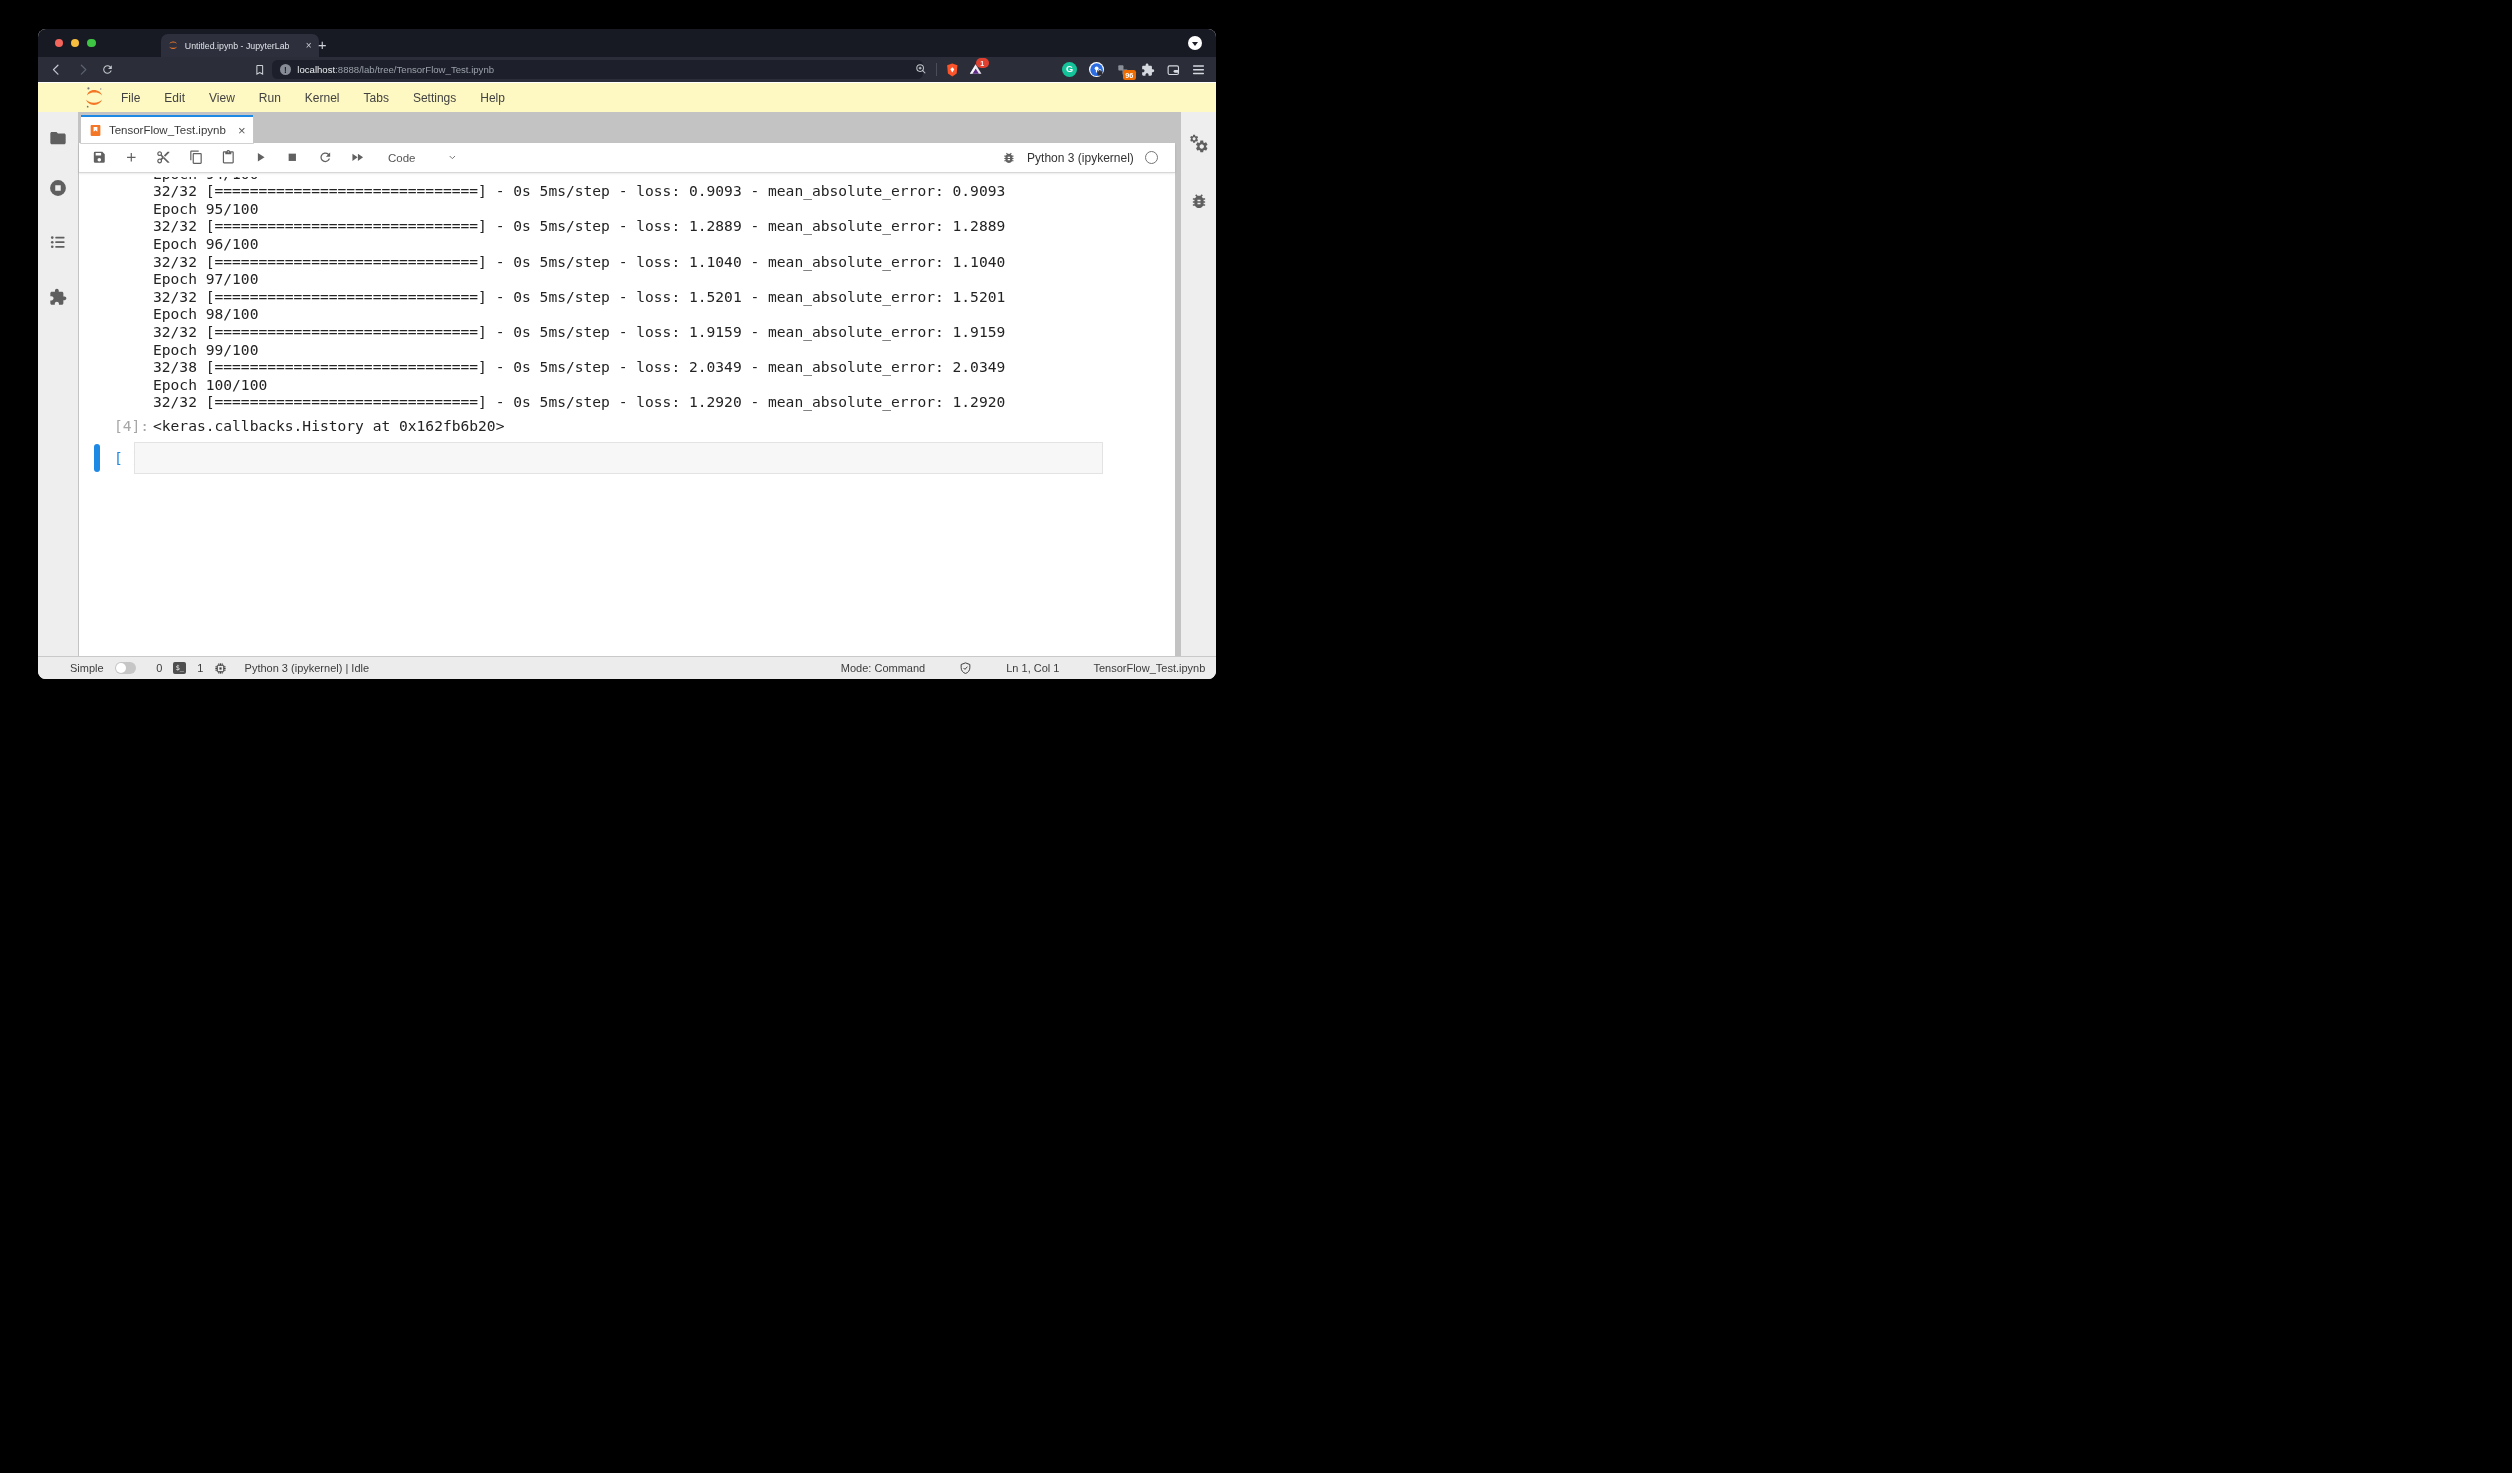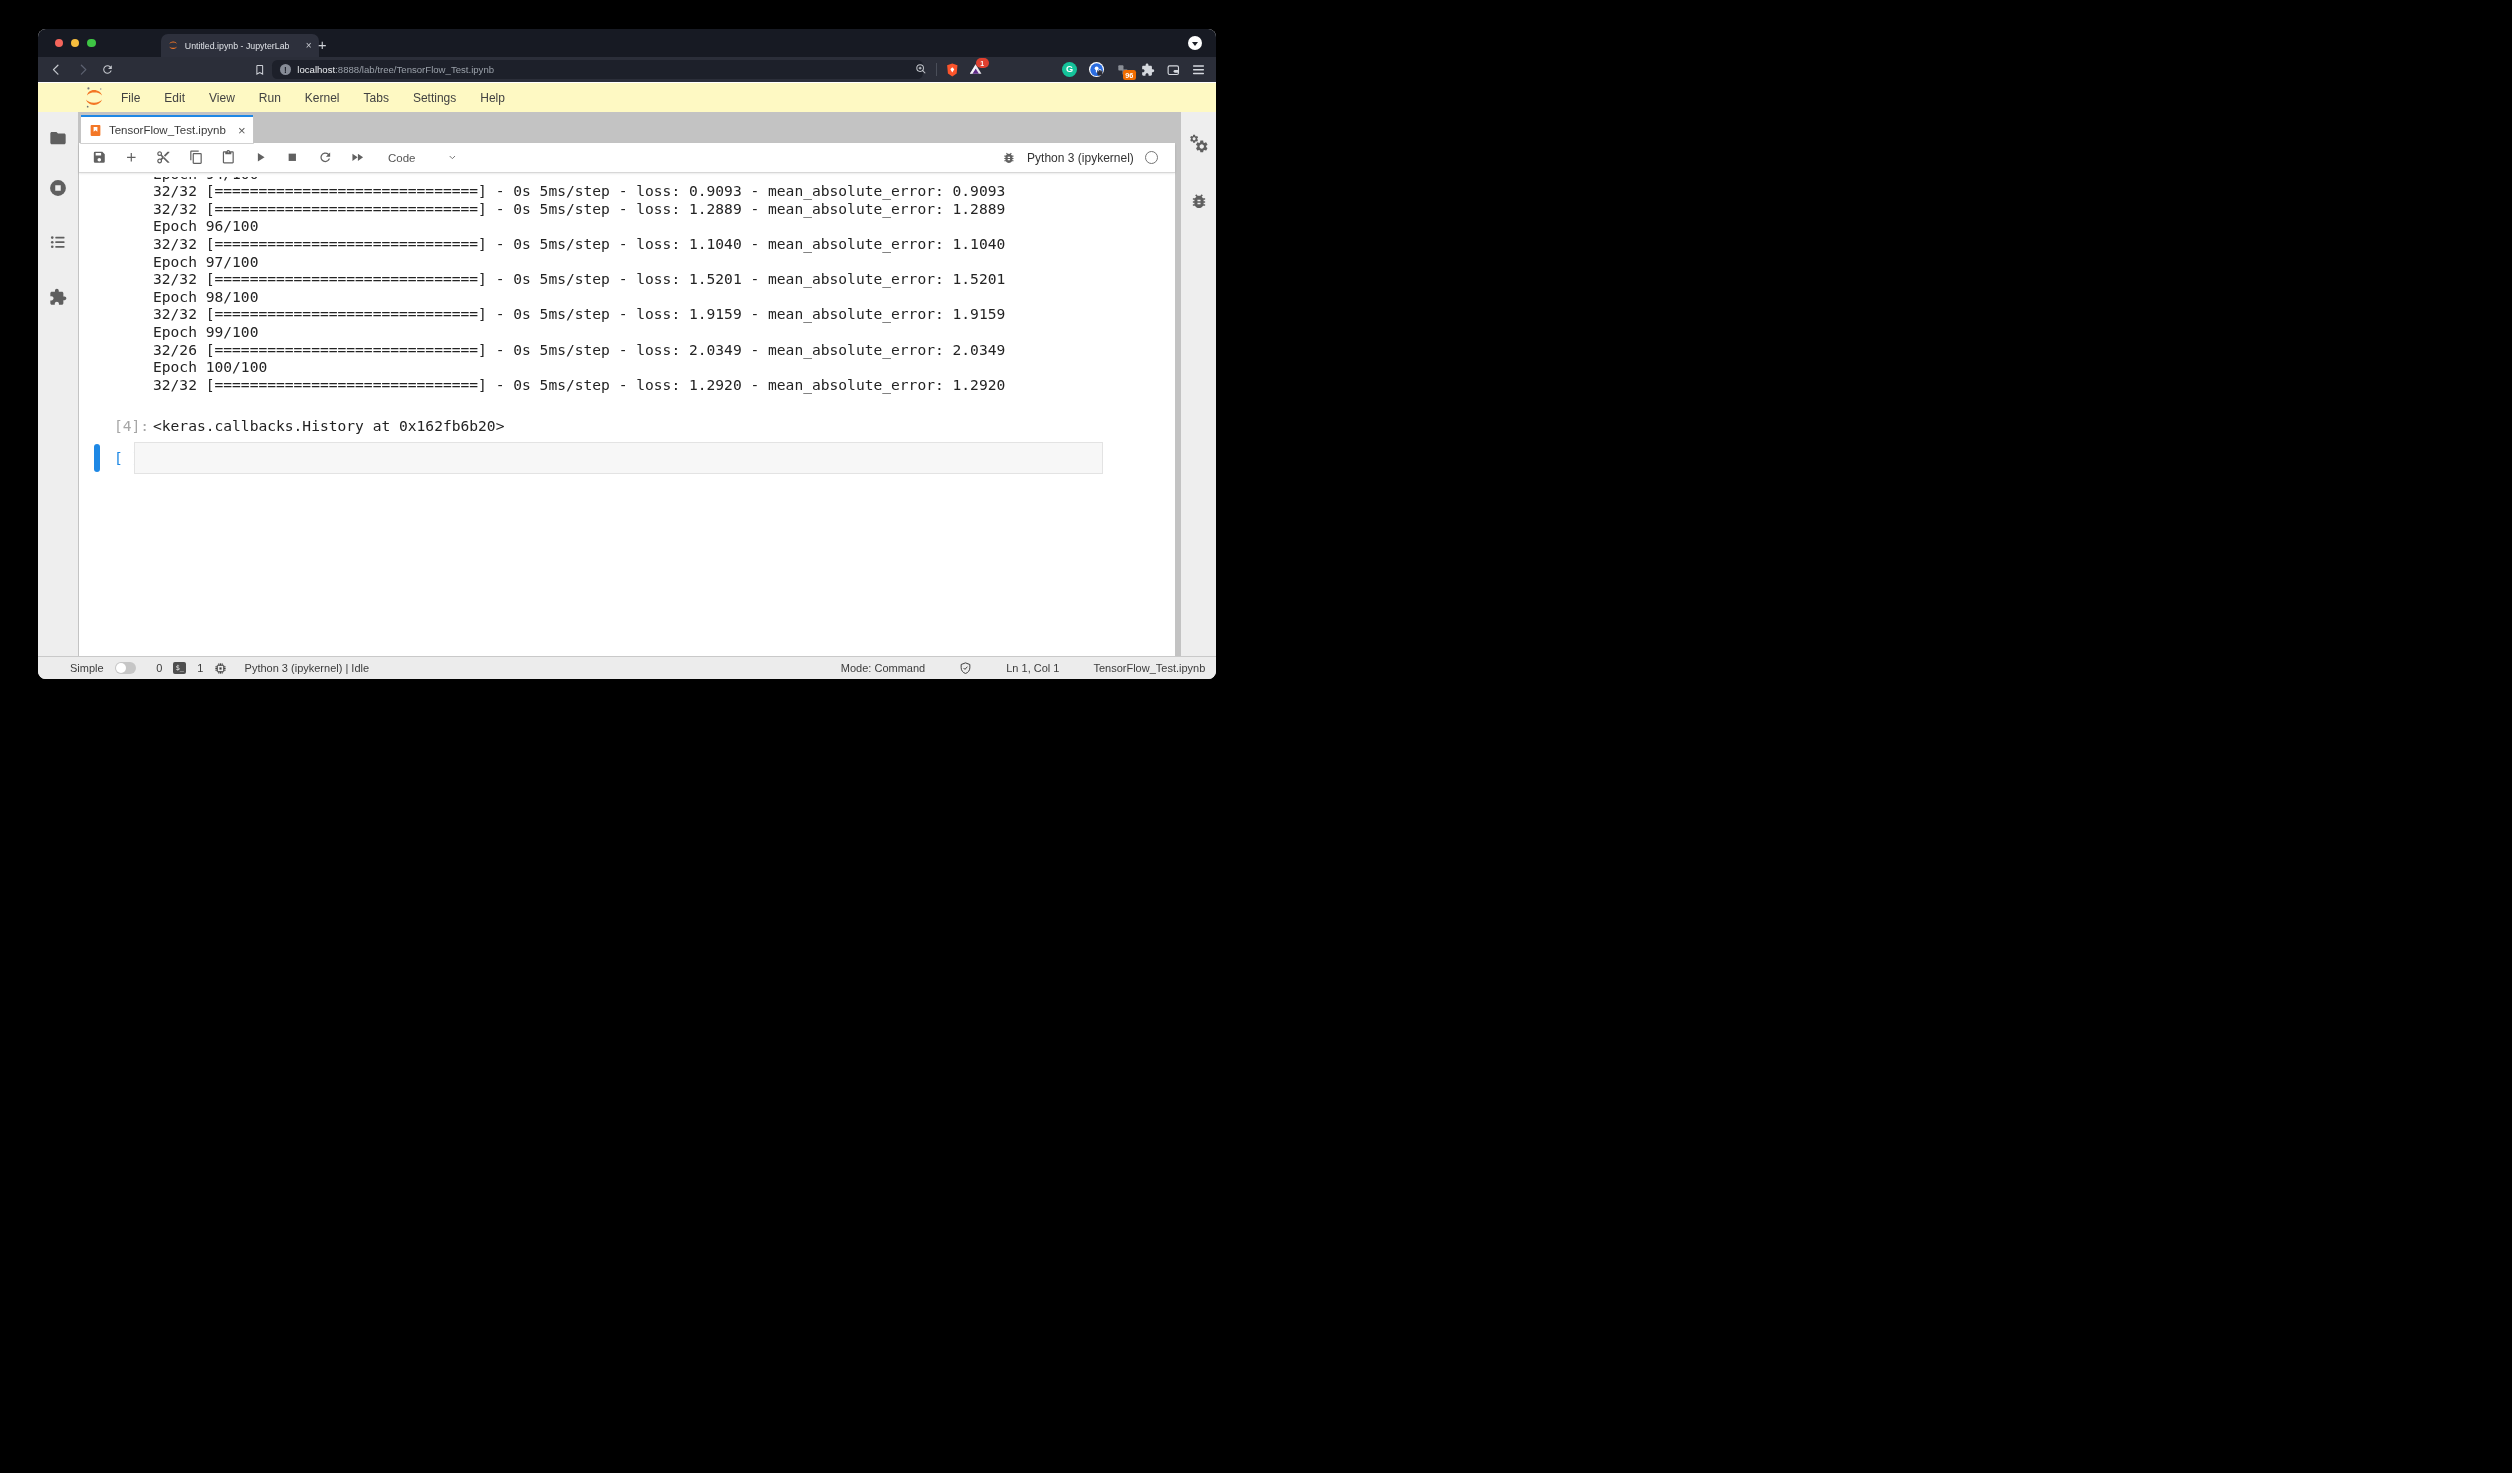--- a/index.html
+++ b/index.html
@@ -358,29 +358,30 @@
           <span class="kernel-circle"></span>
         </div>
       </div>
 
       <div class="ncontent">
         <div class="partialclip">
           <div class="mono">Epoch 94/100</div>
         </div>
         <div class="outlines">
           <div class="mono">32/32 [==============================] - 0s 5ms/step - loss: 0.9093 - mean_absolute_error: 0.9093</div>
+          <div class="mono">Epoch 95/100</div>
           <div class="mono">32/32 [==============================] - 0s 5ms/step - loss: 1.2889 - mean_absolute_error: 1.2889</div>
           <div class="mono">Epoch 96/100</div>
           <div class="mono">32/32 [==============================] - 0s 5ms/step - loss: 1.1040 - mean_absolute_error: 1.1040</div>
           <div class="mono">Epoch 97/100</div>
           <div class="mono">32/32 [==============================] - 0s 5ms/step - loss: 1.5201 - mean_absolute_error: 1.5201</div>
           <div class="mono">Epoch 98/100</div>
           <div class="mono">32/32 [==============================] - 0s 5ms/step - loss: 1.9159 - mean_absolute_error: 1.9159</div>
           <div class="mono">Epoch 99/100</div>
-          <div class="mono">32/26 [==============================] - 0s 5ms/step - loss: 2.0349 - mean_absolute_error: 2.0349</div>
+          <div class="mono">32/38 [==============================] - 0s 5ms/step - loss: 2.0349 - mean_absolute_error: 2.0349</div>
           <div class="mono">Epoch 100/100</div>
           <div class="mono">32/32 [==============================] - 0s 5ms/step - loss: 1.2920 - mean_absolute_error: 1.2920</div>
         </div>
         <div class="resultrow">
           <span class="mono rprompt">[4]:</span>
           <span class="mono rtext">&lt;keras.callbacks.History at 0x162fb6b20&gt;</span>
         </div>
         <div class="cellrow">
           <div class="cellbar"></div>
           <span class="mono cprompt">[ ]:</span>

